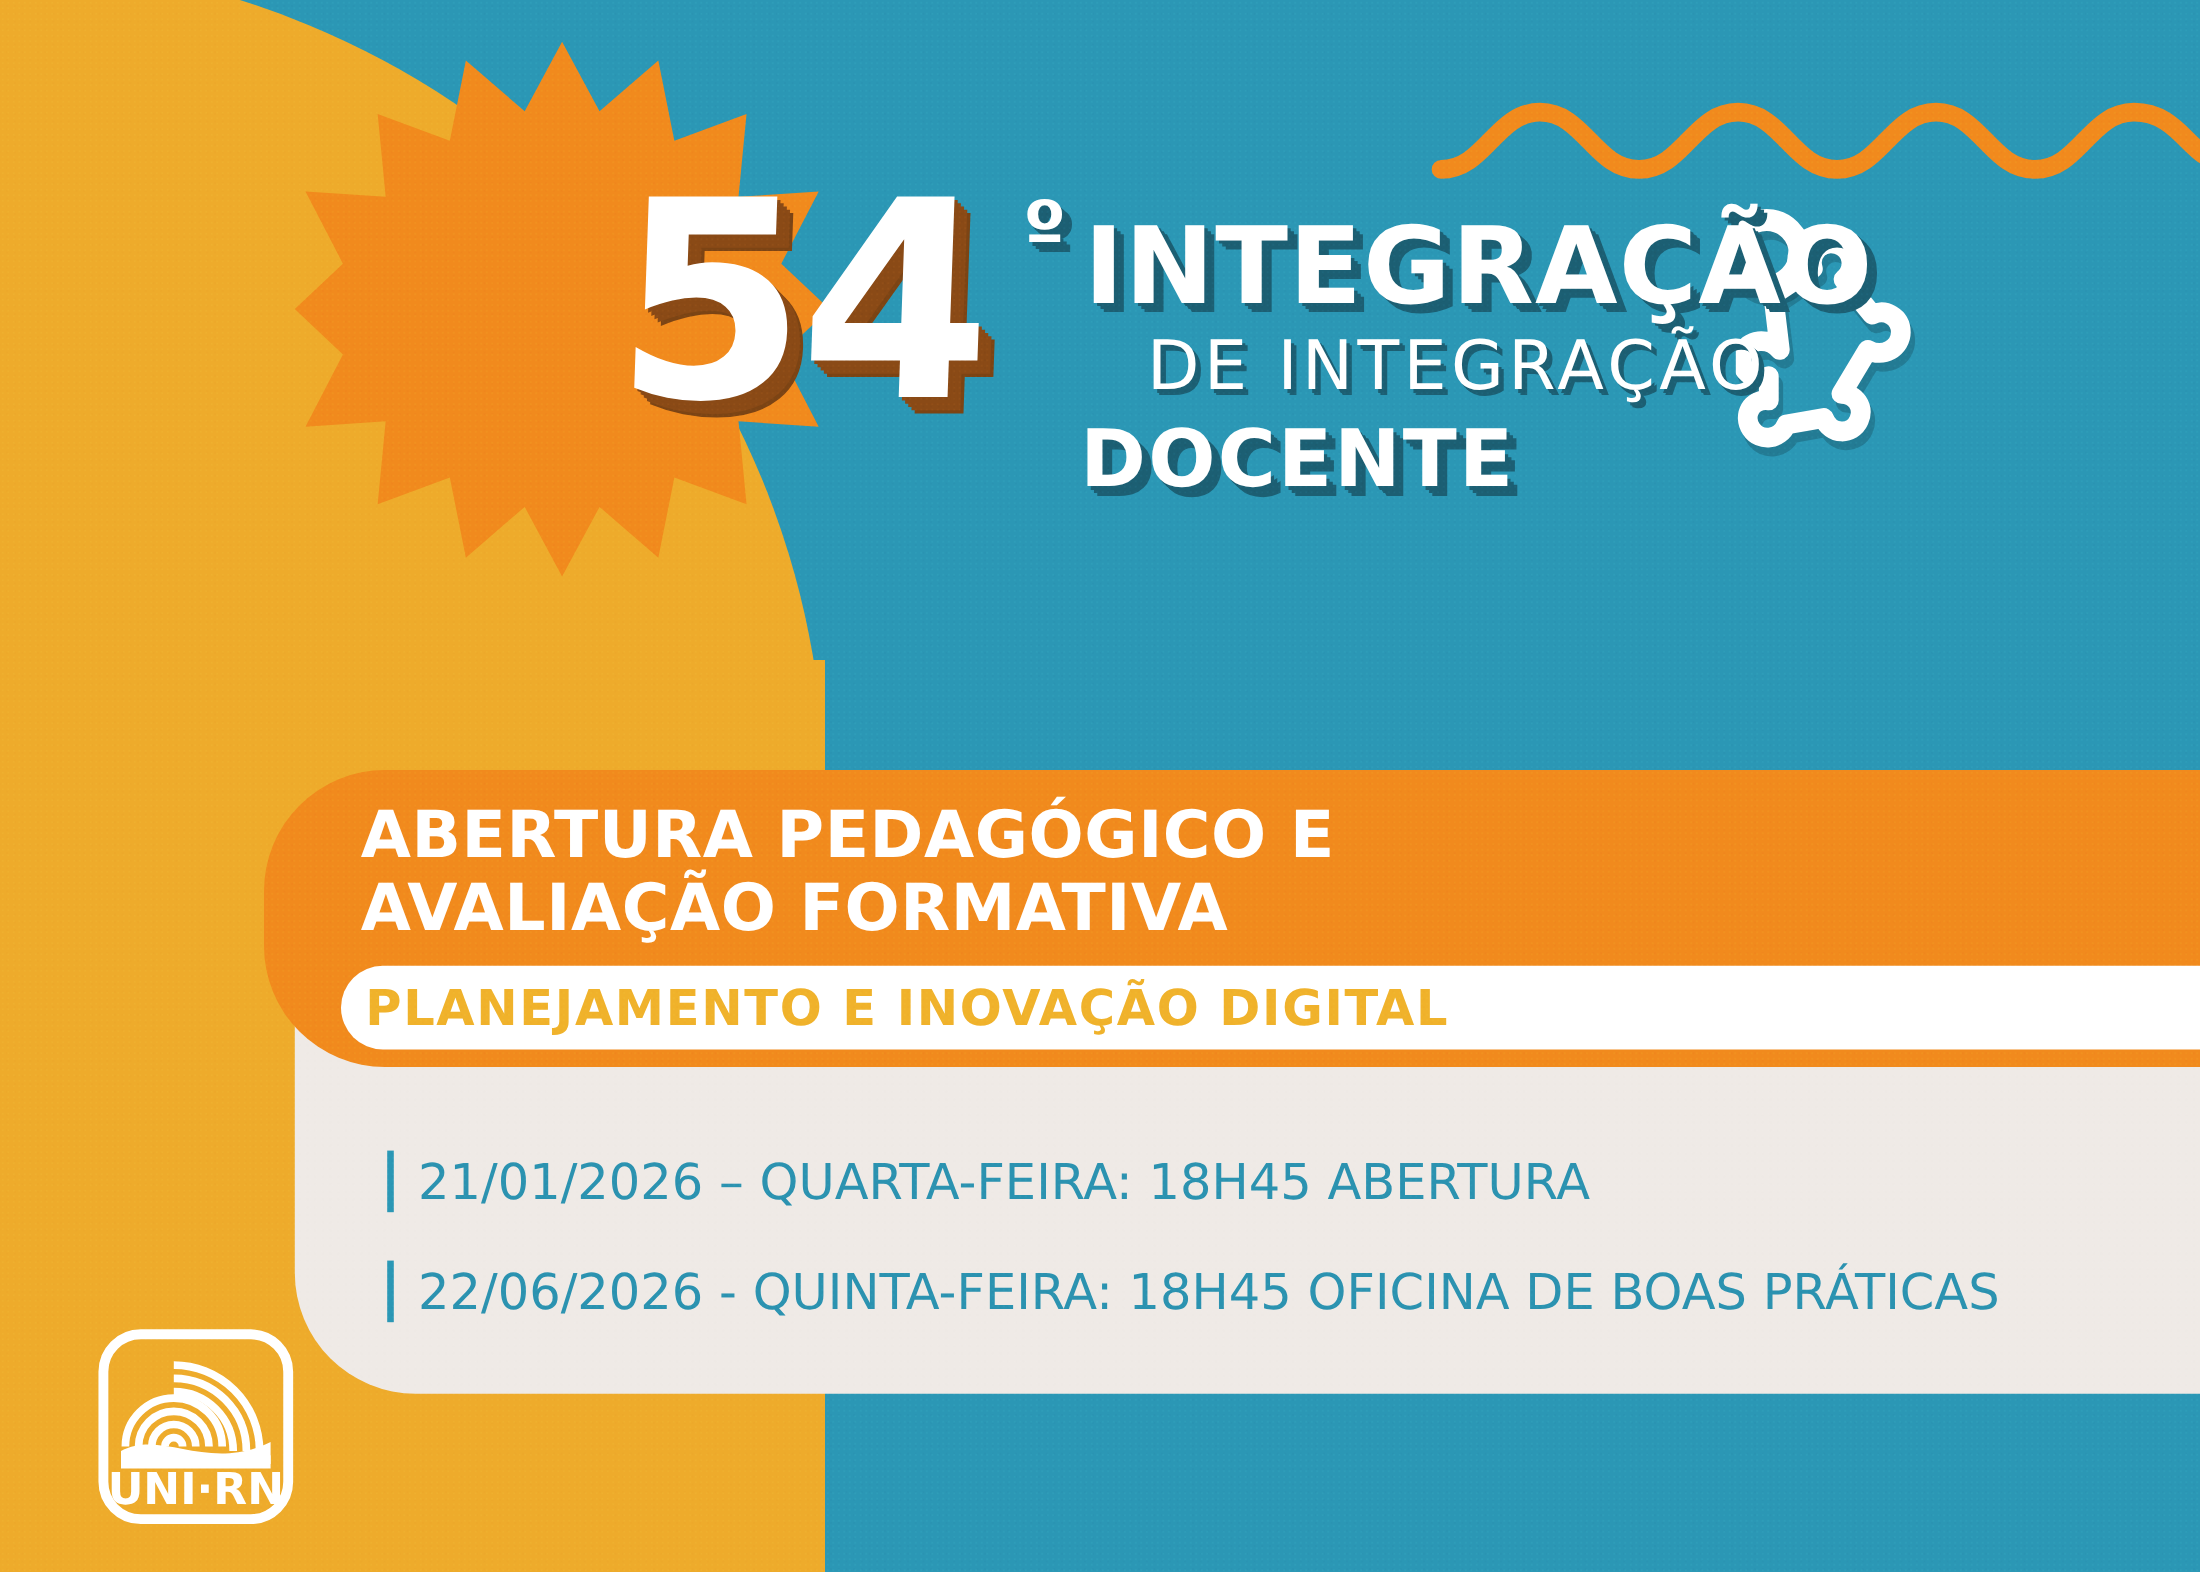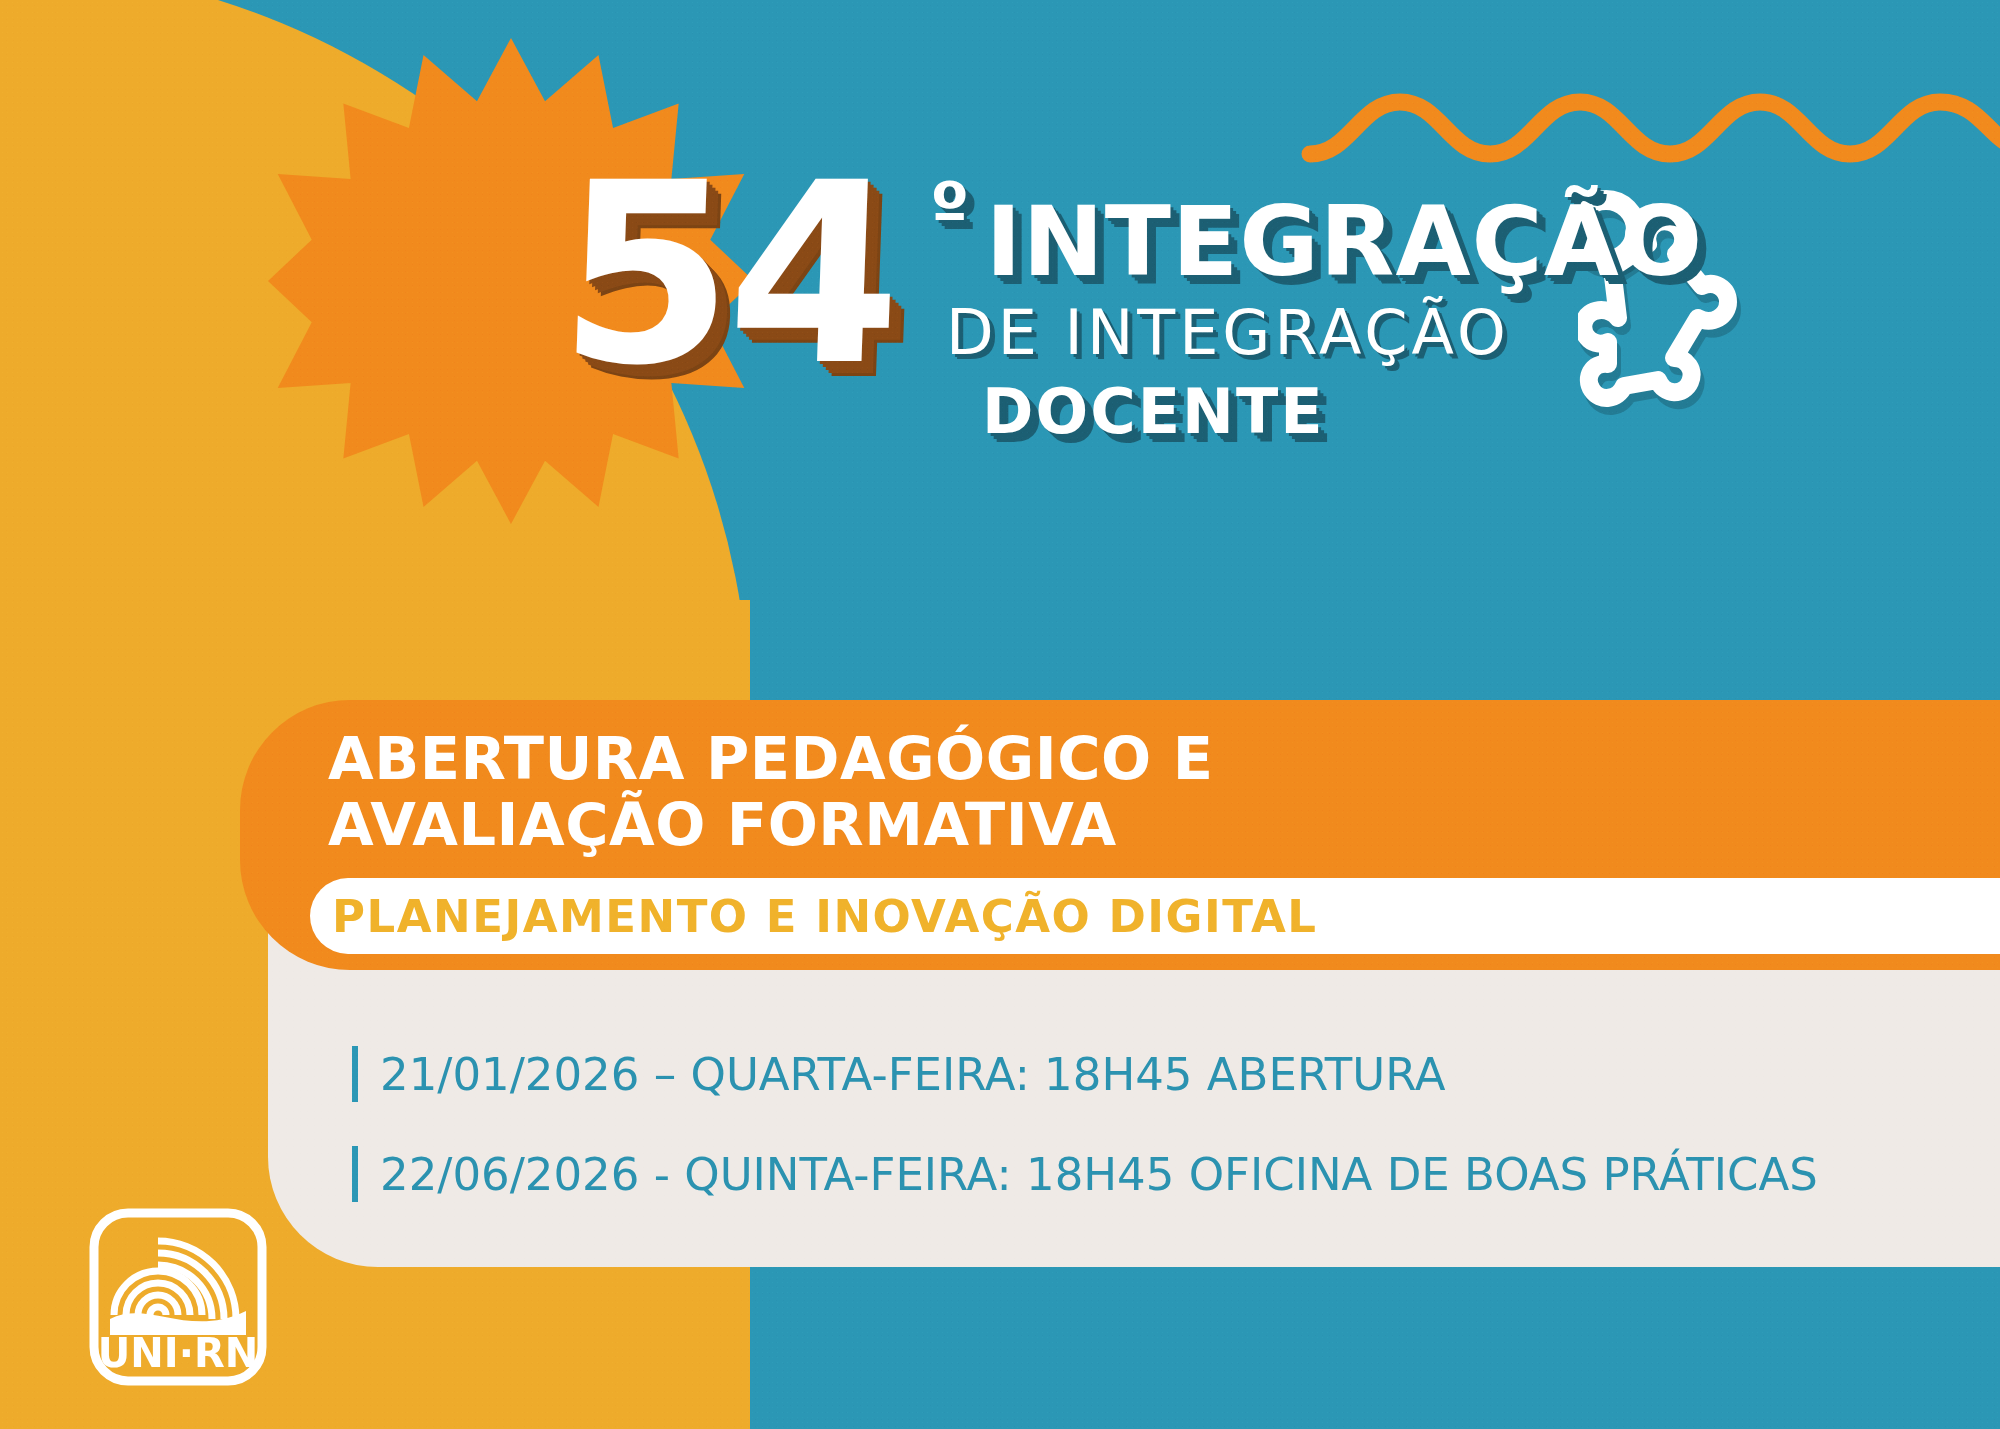--- a/index.html
+++ b/index.html
@@ -140,23 +140,24 @@
     text-shadow: 3px 3px 0 #1c5f73, 6px 6px 0 #1c5f73, 9px 9px 0 #1c5f73;
   }
   .t-row2 {
     font-size: 62px;
     font-weight: 400;
     font-family: "DejaVu Sans", sans-serif;
     letter-spacing: 4px;
     margin-top: 8px;
     margin-left: 16px;
     text-shadow: 3px 3px 0 #1c5f73, 5px 5px 0 #1c5f73;
+    text-align: center;
   }
   .t-row3 {
-    font-size: 62px;
+    font-size: 72px;
     font-weight: 700;
     font-family: "DejaVu Sans", sans-serif;
     letter-spacing: 2px;
     margin-top: 6px;
     margin-left: 52px;
     text-shadow: 3px 3px 0 #1c5f73, 6px 6px 0 #1c5f73, 9px 9px 0 #1c5f73;
   }
 
   
   .info-card {

